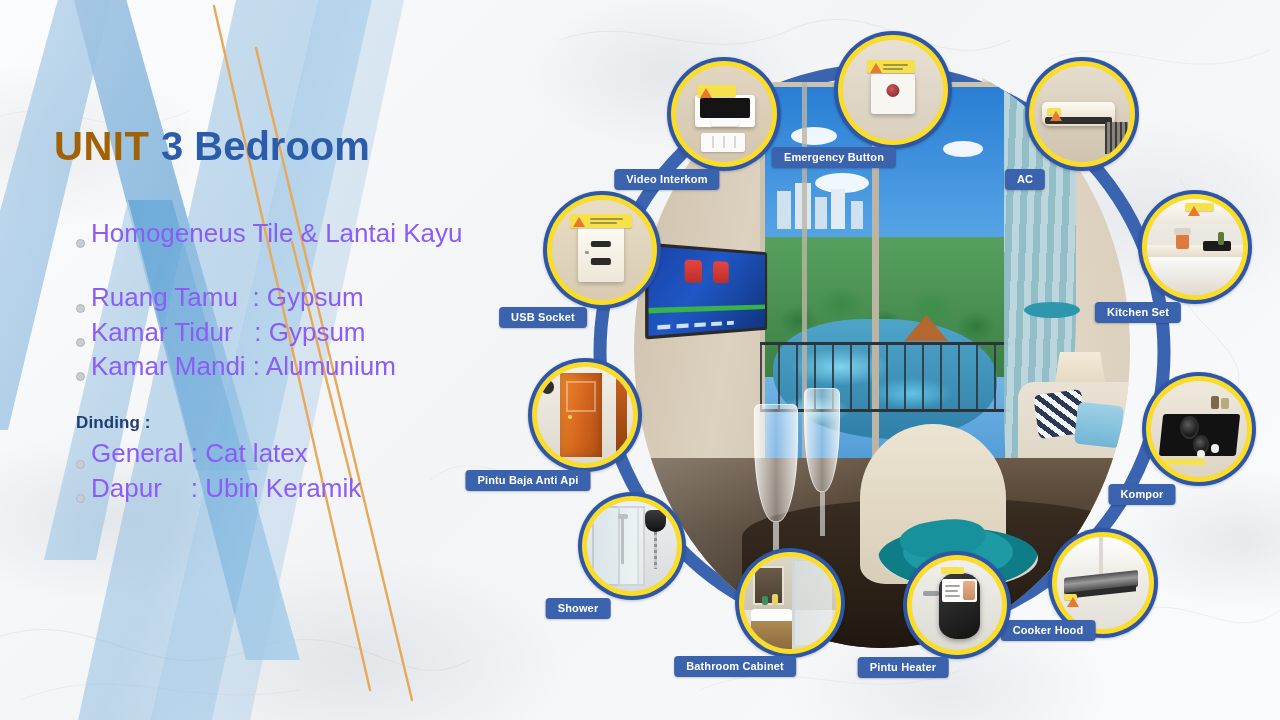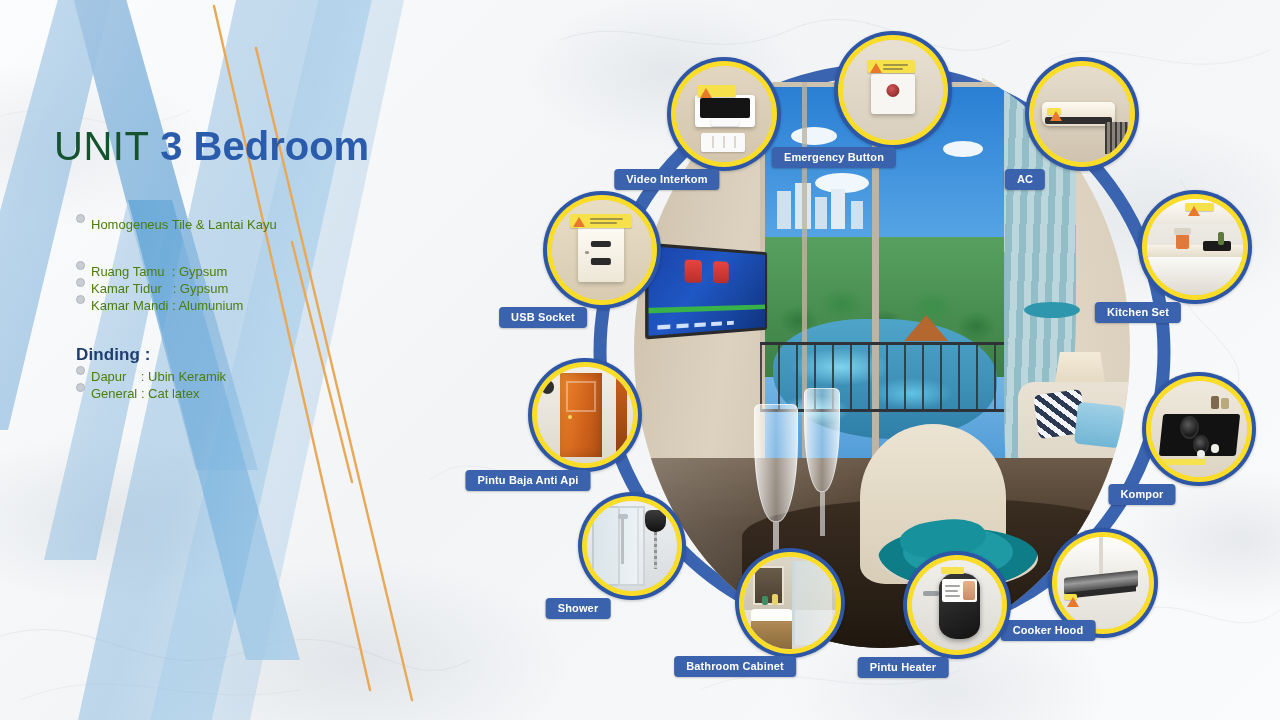--- a/index.html
+++ b/index.html
@@ -47,32 +47,32 @@
     position:absolute; left:44px; top:48px;
     font-size:57px; font-weight:400; letter-spacing:.5px;
     color:#1f3d6e; line-height:1;
     white-space:nowrap;
   }
   .title-sub {
     position:absolute; left:54px; top:126px;
     font-size:40px; line-height:1;
     white-space:nowrap;
   }
-  .title-sub .unit { font-weight:400; color:#14532d; letter-spacing:.5px; }
+  .title-sub .unit { font-weight:700; color:#a16207; letter-spacing:.5px; }
   .title-sub .bed  { font-weight:700; color:#2b5cab; }
 
   .spec-block { position:absolute; left:76px; top:216px; width:400px; }
   .spec-group { margin-bottom:14px; }
   .spec-head {
     font-size:17px; font-weight:700; color:#1f3d6e;
     margin-bottom:3px; letter-spacing:.1px;
   }
   .spec-row {
-    display:flex; align-items:flex-start;
-    font-size:13px; color:#4d7c0f; line-height:1.32;
+    display:flex; align-items:flex-end;
+    font-size:26px; color:#8b5cf6; line-height:1.32;
     white-space:pre;
   }
   .bullet {
     width:9px; height:9px; border-radius:50%;
     background:#c9ccd2; border:1px solid #b2b6bd;
     margin-right:6px; flex:none;
     position:relative; top:-2px;
   }
   .spec-label { display:inline-block; }
   .spec-val   { display:inline-block; }
@@ -508,27 +508,27 @@
           <span class="spec-val">: Alumunium</span>
         </div>
       </div>
 
       <div class="gap-lg"></div>
 
       <div class="spec-group">
         <div class="spec-head">Dinding :</div>
         <div class="spec-row">
           <span class="bullet"></span>
+          <span class="spec-label">General </span>
+          <span class="spec-val">: Cat latex</span>
+        </div>
+        <div class="spec-row">
+          <span class="bullet"></span>
           <span class="spec-label">Dapur    </span>
           <span class="spec-val">: Ubin Keramik</span>
-        </div>
-        <div class="spec-row">
-          <span class="bullet"></span>
-          <span class="spec-label">General </span>
-          <span class="spec-val">: Cat latex</span>
         </div>
       </div>
 
     </div>
   </div>
 
   <div class="diagram">
 
     <svg class="ring-svg" viewBox="0 0 760 720">
       <circle cx="362" cy="352" r="282" fill="none" stroke="#3a63b0" stroke-width="13"></circle>

